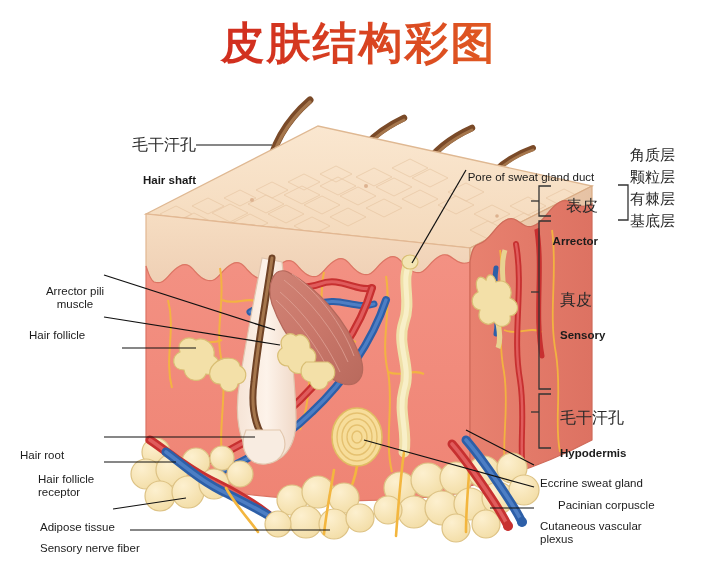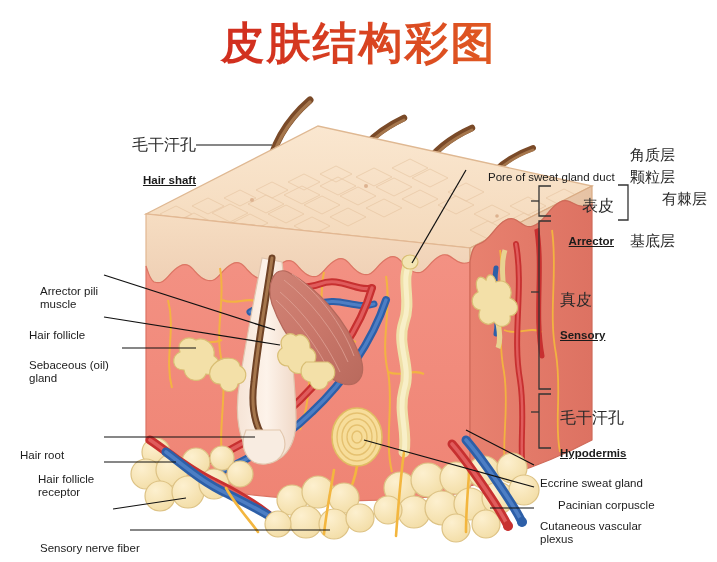--- a/index.html
+++ b/index.html
@@ -8,21 +8,21 @@
   #stage{position:absolute;left:0;top:0;width:717px;height:562px;}
   .title{position:absolute;left:0;top:14px;width:717px;text-align:center;
          font-family:"DejaVu Serif","Liberation Serif",serif;
          font-size:44px;font-weight:bold;letter-spacing:2px;
          background:linear-gradient(90deg,#c9261c 0%,#d2301f 35%,#e05a22 70%,#ef7f28 100%);
          -webkit-background-clip:text;background-clip:text;color:transparent;
          -webkit-text-fill-color:transparent;}
   .lbl{position:absolute;color:#1d1d1d;line-height:1.18;white-space:pre-line;}
   .cn{font-size:15px;color:#2a2a2a;}
   .cn-b{font-size:16px;color:#2a2a2a;}
-  .en{font-size:11.5px;font-weight:bold;color:#1b1b1b;text-decoration:underline;}
+  .en{font-size:11.5px;font-weight:bold;color:#1b1b1b;}
   .en-n{font-size:11.5px;color:#1b1b1b;}
   .ar{text-align:right;}
   svg{display:block;position:absolute;left:0;top:0;}
 </style>
 </head>
 <body>
 
 <div id="stage">
 
   <div class="title">皮肤结构彩图</div>
@@ -346,72 +346,71 @@
 
       <path d="M618,185 L628,185 L628,220 L618,220"></path>
     </g>
   </svg>
 
   <div class="lbl ar" style="left:60px;top:117px;width:136px;">
     <div class="cn-b">毛干汗孔</div>
     <div class="en">Hair shaft</div>
   </div>
 
-  <div class="lbl" style="left:40px;top:266px;width:70px;">
+  <div class="lbl" style="left:40px;top:266px;width:70px;text-align:center;">
     <div class="en-n">Arrector pili
 muscle</div>
   </div>
 
   <div class="lbl" style="left:29px;top:310px;width:80px;">
     <div class="en-n">Hair follicle</div>
   </div>
 
-  <div class="lbl" style="left:29px;top:340px;width:95px;">
-    <div class="en-n">Sebaceous (oil)
-gland</div>
-  </div>
 
   <div class="lbl" style="left:20px;top:430px;width:70px;">
     <div class="en-n">Hair root</div>
   </div>
 
   <div class="lbl" style="left:38px;top:454px;width:72px;">
     <div class="en-n">Hair follicle
 receptor</div>
   </div>
 
+  <div class="lbl" style="left:40px;top:502px;width:78px;">
+    <div class="en-n">Adipose tissue</div>
+  </div>
 
   <div class="lbl" style="left:40px;top:523px;width:105px;">
     <div class="en-n">Sensory nerve fiber</div>
   </div>
 
-  <div class="lbl" style="left:488px;top:152px;width:150px;">
+  <div class="lbl" style="left:456px;top:152px;width:150px;text-align:center;">
     <div class="en-n">Pore of sweat gland duct</div>
   </div>
 
-  <div class="lbl ar" style="left:552px;top:178px;width:62px;">
+  <div class="lbl ar" style="left:536px;top:178px;width:62px;">
     <div class="cn-b">表皮</div>
     <div class="en">Arrector</div>
   </div>
 
   <div class="lbl" style="left:560px;top:272px;width:70px;">
     <div class="cn-b">真皮</div>
     <div class="en">Sensory</div>
   </div>
 
   <div class="lbl" style="left:560px;top:390px;width:104px;">
     <div class="cn-b">毛干汗孔</div>
     <div class="en">Hypodermis</div>
   </div>
 
   <div style="position:absolute;left:630px;top:144px;width:84px;">
     <div class="cn" style="line-height:22px;">角质层</div>
     <div class="cn" style="line-height:22px;">颗粒层</div>
-    <div class="cn" style="line-height:22px;margin-left:32px;">有棘层</div>
-    <div class="cn" style="line-height:22px;margin-top:20px;">基底层</div>
+    <div class="cn" style="line-height:22px;">有棘层</div>
+    <div class="cn" style="line-height:22px;">基底层</div>
   </div>
 
   <div class="lbl" style="left:540px;top:458px;width:170px;">
     <div class="en-n">Eccrine sweat gland</div>
   </div>
 
   <div class="lbl" style="left:540px;top:480px;width:170px;margin-left:18px;">
     <div class="en-n">Pacinian corpuscle</div>
   </div>
 

